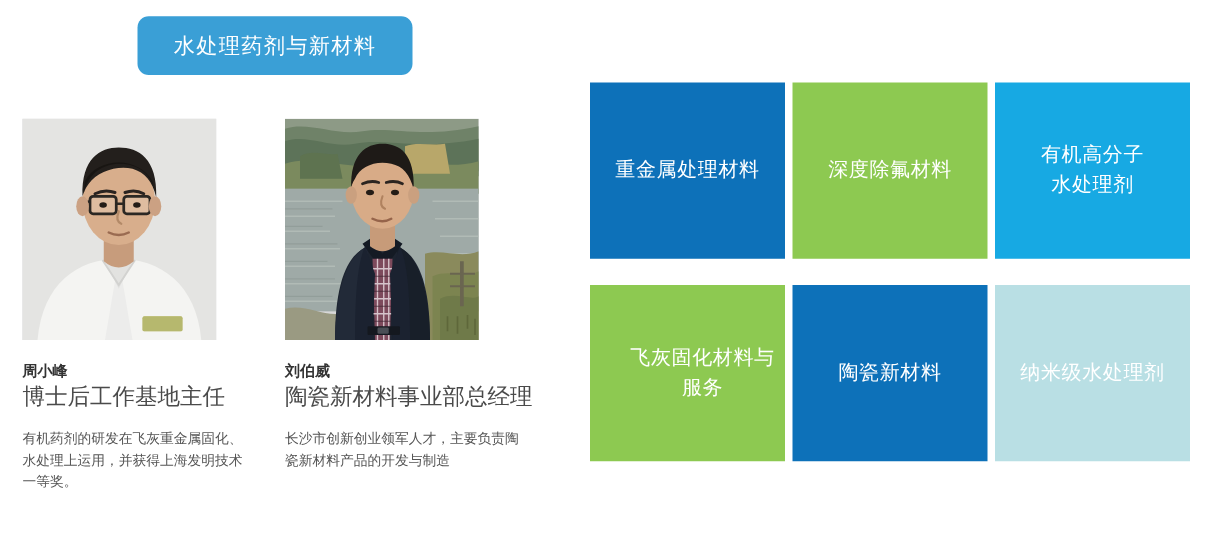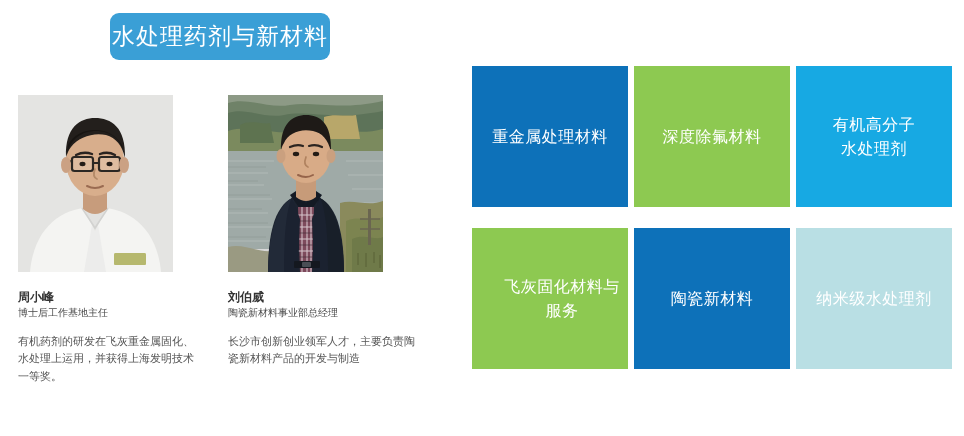--- a/index.html
+++ b/index.html
@@ -25,21 +25,21 @@
     height: 47px;
     background: #3a9fd6;
     border-radius: 9px;
     display: flex;
     align-items: center;
     justify-content: center;
     box-sizing: border-box;
   }
   #title-badge .badge-text {
     color: #ffffff;
-    font-size: 23px;
+    font-size: 17px;
     letter-spacing: 1px;
     line-height: 1;
     white-space: nowrap;
   }
 
   
   .person {
     position: absolute;
     top: 95px;
   }
@@ -58,21 +58,21 @@
   .person-name {
     margin-top: 18px;
     font-size: 12px;
     font-weight: bold;
     color: #333333;
     line-height: 1.25;
     white-space: nowrap;
   }
   .person-role {
     margin-top: 1px;
-    font-size: 10px;
+    font-size: 18px;
     color: #4a4a4a;
     line-height: 1.3;
     white-space: nowrap;
   }
   .person-bio {
     margin-top: 14px;
     font-size: 11px;
     color: #555555;
     line-height: 1.58;
     width: 178px;

